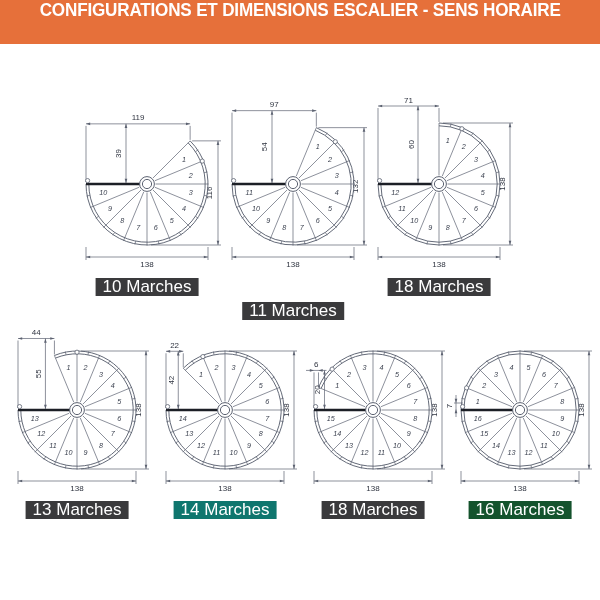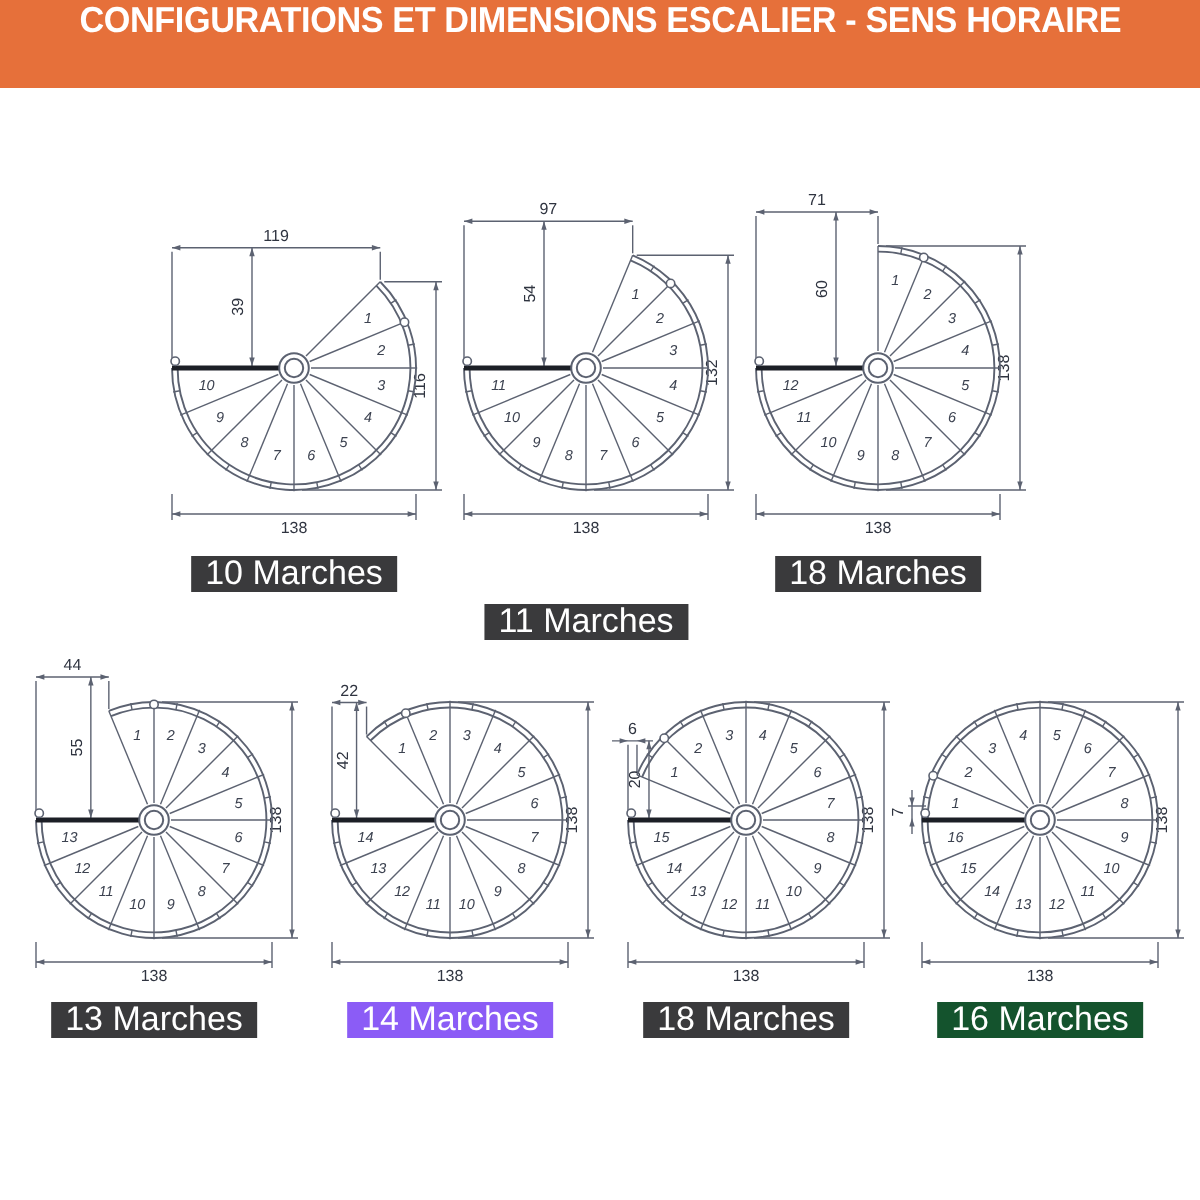--- a/index.html
+++ b/index.html
@@ -419,21 +419,21 @@
           <text x="118.24242202696713" y="85.99745983076537" font-size="7.2" font-style="italic" fill="#3c4250" text-anchor="middle">6</text>
           <text x="118.24242202696713" y="102.80254016923465" font-size="7.2" font-style="italic" fill="#3c4250" text-anchor="middle">7</text>
           <text x="111.81139620187062" y="118.32840993615427" font-size="7.2" font-style="italic" fill="#3c4250" text-anchor="middle">8</text>
           <text x="99.92840993615427" y="130.21139620187063" font-size="7.2" font-style="italic" fill="#3c4250" text-anchor="middle">9</text>
           <text x="84.40254016923464" y="136.64242202696713" font-size="7.2" font-style="italic" fill="#3c4250" text-anchor="middle">10</text>
           <text x="67.59745983076537" y="136.64242202696715" font-size="7.2" font-style="italic" fill="#3c4250" text-anchor="middle">11</text>
           <text x="52.07159006384573" y="130.21139620187063" font-size="7.2" font-style="italic" fill="#3c4250" text-anchor="middle">12</text>
           <text x="40.18860379812937" y="118.32840993615427" font-size="7.2" font-style="italic" fill="#3c4250" text-anchor="middle">13</text>
           <text x="33.757577973032866" y="102.80254016923465" font-size="7.2" font-style="italic" fill="#3c4250" text-anchor="middle">14</text>
         </svg>
-        <div class="stair-badge" style="left: 76px; top: 183px; background: #8b5cf6; color: rgb(255, 255, 255);">14 Marches</div>
+        <div class="stair-badge" style="left: 76px; top: 183px; background: #0f766e; color: rgb(255, 255, 255);">14 Marches</div>
       </div>
       <div class="stair-panel" style="left: 297px; top: 284px;">
         <svg width="152" height="178" viewBox="0 0 152 178" style="display: block;">
           <line x1="17" y1="90" x2="17" y2="54.4216774904597" stroke="#5c6271" stroke-width="0.7" fill="none"></line>
           <line x1="21.49110758183408" y1="68.4216774904597" x2="21.49110758183408" y2="54.4216774904597" stroke="#5c6271" stroke-width="0.7" fill="none"></line>
           <line x1="9" y1="52.4216774904597" x2="29.49110758183408" y2="52.4216774904597" stroke="#5c6271" stroke-width="0.7" fill="none"></line>
           <polygon points="17,52.4216774904597 12.8,51.0716774904597 12.8,53.7716774904597" fill="#5c6271"></polygon>
           <polygon points="21.49110758183408,52.4216774904597 25.69110758183408,51.0716774904597 25.69110758183408,53.7716774904597" fill="#5c6271"></polygon>
           <text x="19.24555379091704" y="48.9216774904597" font-size="8" fill="#2f3440" text-anchor="middle">6</text>
           <line x1="27.49110758183408" y1="52.4216774904597" x2="27.49110758183408" y2="91" stroke="#5c6271" stroke-width="0.7" fill="none"></line>

